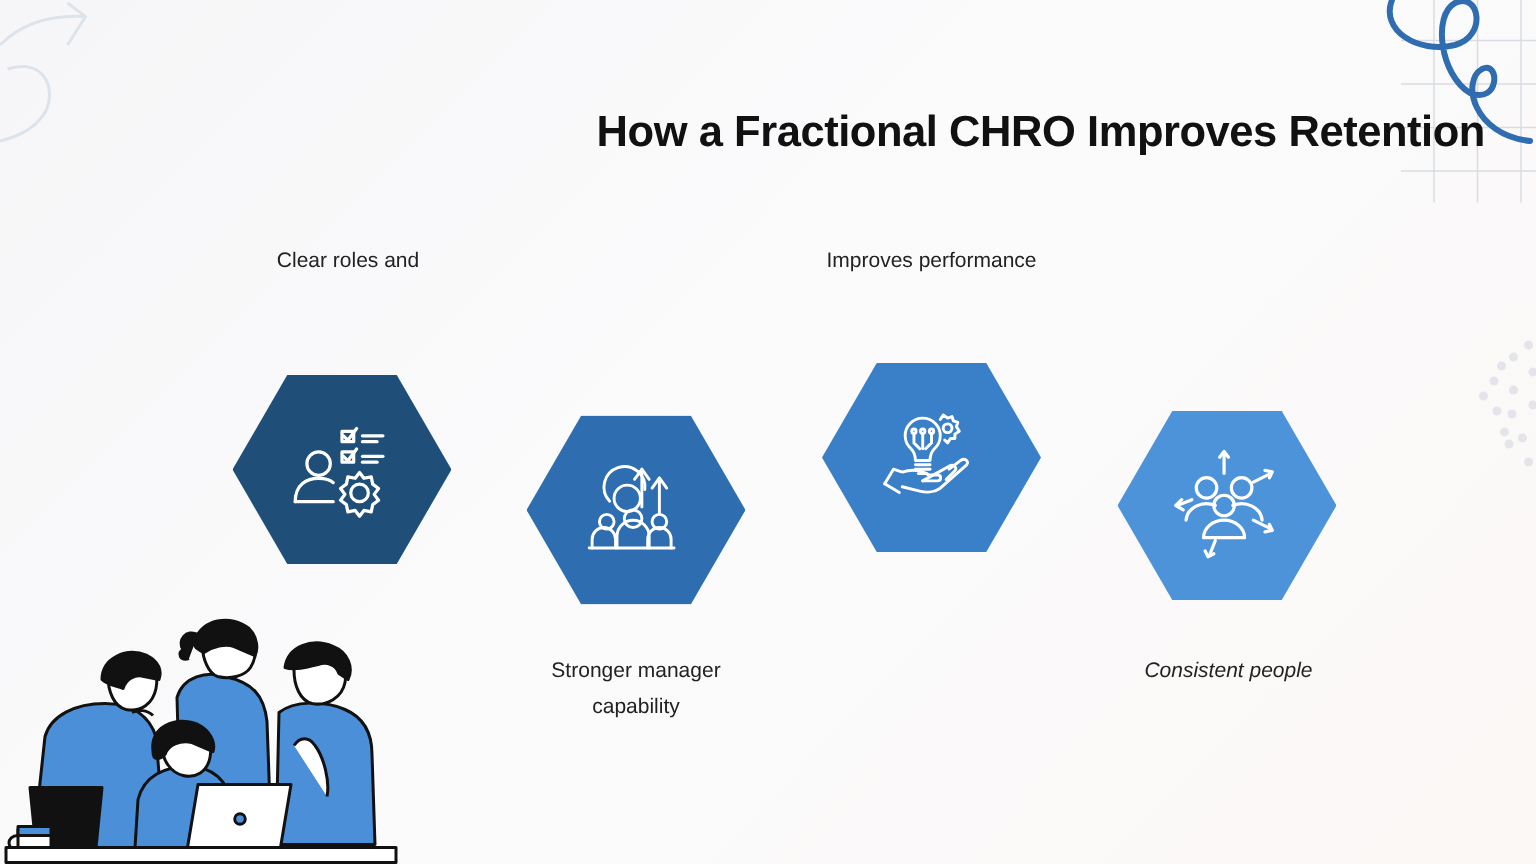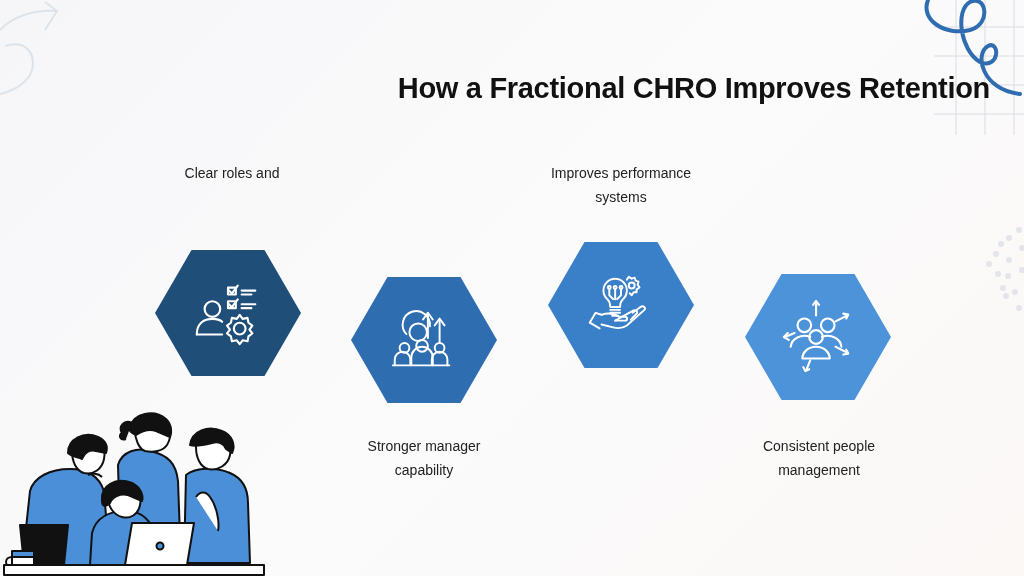--- a/index.html
+++ b/index.html
@@ -106,21 +106,20 @@
     <line x1="8" y1="66" x2="66" y2="66"></line>
   </svg>
 </div>
 <div class="label" style="left:304px;top:434px;">
   <div>Stronger manager</div>
   <div>capability</div>
 </div>
 
 <div class="label" style="left:501px;top:161px;">
   <div>Improves performance</div>
-  <div>systems</div>
 </div>
 <div class="hex" style="left:548px;top:242px;background:#3a80c8;">
   <svg viewBox="0 0 80 80" fill="none" stroke="#fff" stroke-width="2" stroke-linecap="round" stroke-linejoin="round">
     <path d="M26 34 a12 12 0 1 1 16 0 c-2 2 -3 5 -3 8 h-10 c0 -3 -1 -6 -3 -8z"></path>
     <line x1="29" y1="45" x2="39" y2="45"></line>
       <line x1="29" y1="48" x2="39" y2="48"></line>
       <line x1="31" y1="51" x2="37" y2="51"></line>
     <circle cx="28" cy="22" r="1.5"></circle>
       <circle cx="34" cy="22" r="1.5"></circle>
       <circle cx="40" cy="22" r="1.5"></circle>
@@ -147,23 +146,22 @@
     <line x1="16" y1="36" x2="6" y2="40"></line>
       <path d="M9 36 L5 40 L10 43"></path>
     <line x1="58" y1="24" x2="70" y2="18"></line>
       <path d="M66 16 L71 17 L69 21"></path>
     <line x1="58" y1="50" x2="70" y2="56"></line>
       <path d="M66 58 L71 57 L69 53"></path>
     <line x1="32" y1="64" x2="28" y2="74"></line>
       <path d="M25 71 L27 75 L31 73"></path>
   </svg>
 </div>
-<div class="label" style="left:699px;top:434px;">
+<div class="label" style="left:699px;top:434px;font-style:italic;">
   <div>Consistent people</div>
-  <div>management</div>
 </div>
 
 <svg class="deco" style="left:0;top:405px" width="270" height="171" viewBox="0 0 270 171">
   <g stroke="#111" stroke-width="2" stroke-linejoin="round">
 
     <path d="M118 60 c4 -14 20 -18 32 -14 c18 4 26 12 28 30 l2 55 h-60 z" fill="#4a8fd8"></path>
     <path d="M135 26 c0 -12 14 -20 26 -14 c10 6 12 18 6 28 c-4 6 -14 8 -22 6 c-6 -2 -10 -12 -10 -20z" fill="#fff"></path>
     <path d="M130 22 c4 -14 24 -18 36 -8 c6 6 6 14 4 18 l-14 -6 c-6 -2 -14 0 -20 4 c-4 -2 -8 -4 -6 -8z" fill="#111"></path>
     <path d="M132 18 c-8 -4 -14 4 -10 10 c-4 2 -2 8 4 6" fill="#111"></path>
 

